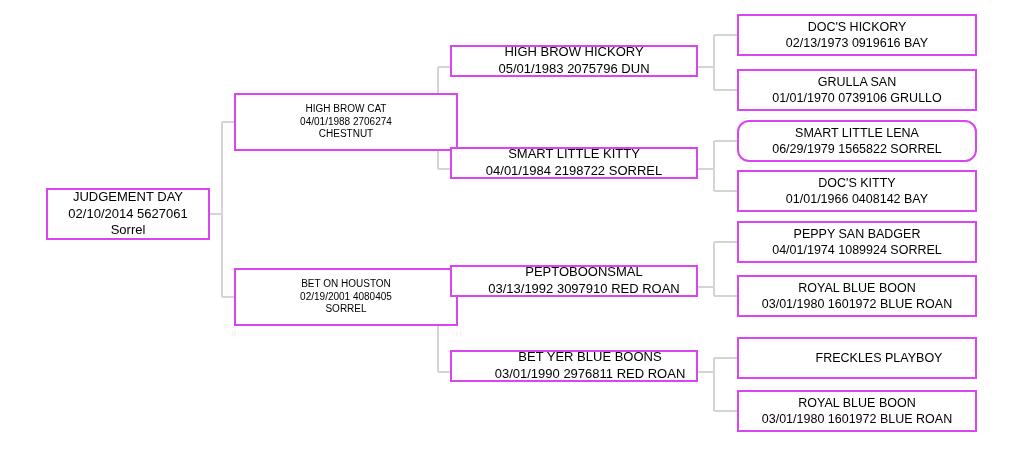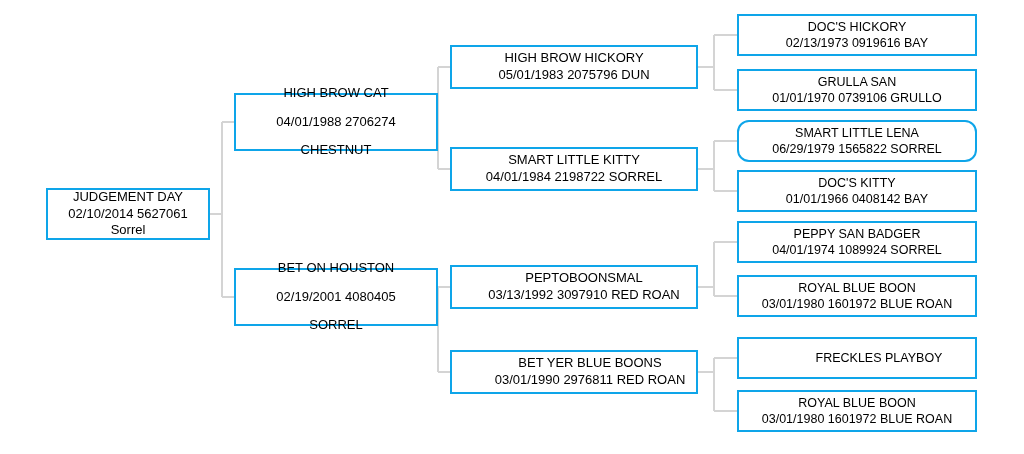--- a/index.html
+++ b/index.html
@@ -21,21 +21,21 @@
   #connector-layer {
     position: absolute;
     left: 0;
     top: 0;
     width: 1024px;
     height: 454px;
   }
   .node {
     position: absolute;
     box-sizing: border-box;
-    border: 2px solid #0ea5e9;
+    border: 2px solid #d946ef;
     background: #ffffff;
     color: #000000;
     text-align: center;
     display: flex;
     flex-direction: column;
     align-items: center;
     justify-content: center;
     line-height: 1.28;
     z-index: 2;
   }
@@ -47,32 +47,31 @@
   .gen1 {
     left: 46px;
     top: 188px;
     width: 164px;
     height: 52px;
     font-size: 13px;
   }
   
   .gen2 {
     left: 234px;
-    width: 204px;
+    width: 224px;
     height: 58px;
-    font-size: 13px;
-    gap: 12px;
+    font-size: 10px;
   }
   .gen2.p0 { top: 93px; }
   .gen2.p1 { top: 268px; }
   
   .gen3 {
     left: 450px;
     width: 248px;
-    height: 44px;
+    height: 32px;
     font-size: 13px;
   }
   .gen3.p0 { top: 45px; }
   .gen3.p1 { top: 147px; }
   .gen3.p2 { top: 265px; padding-left: 20px; }
   .gen3.p3 { top: 350px; padding-left: 32px; }
   
   .gen4 {
     left: 737px;
     width: 240px;

